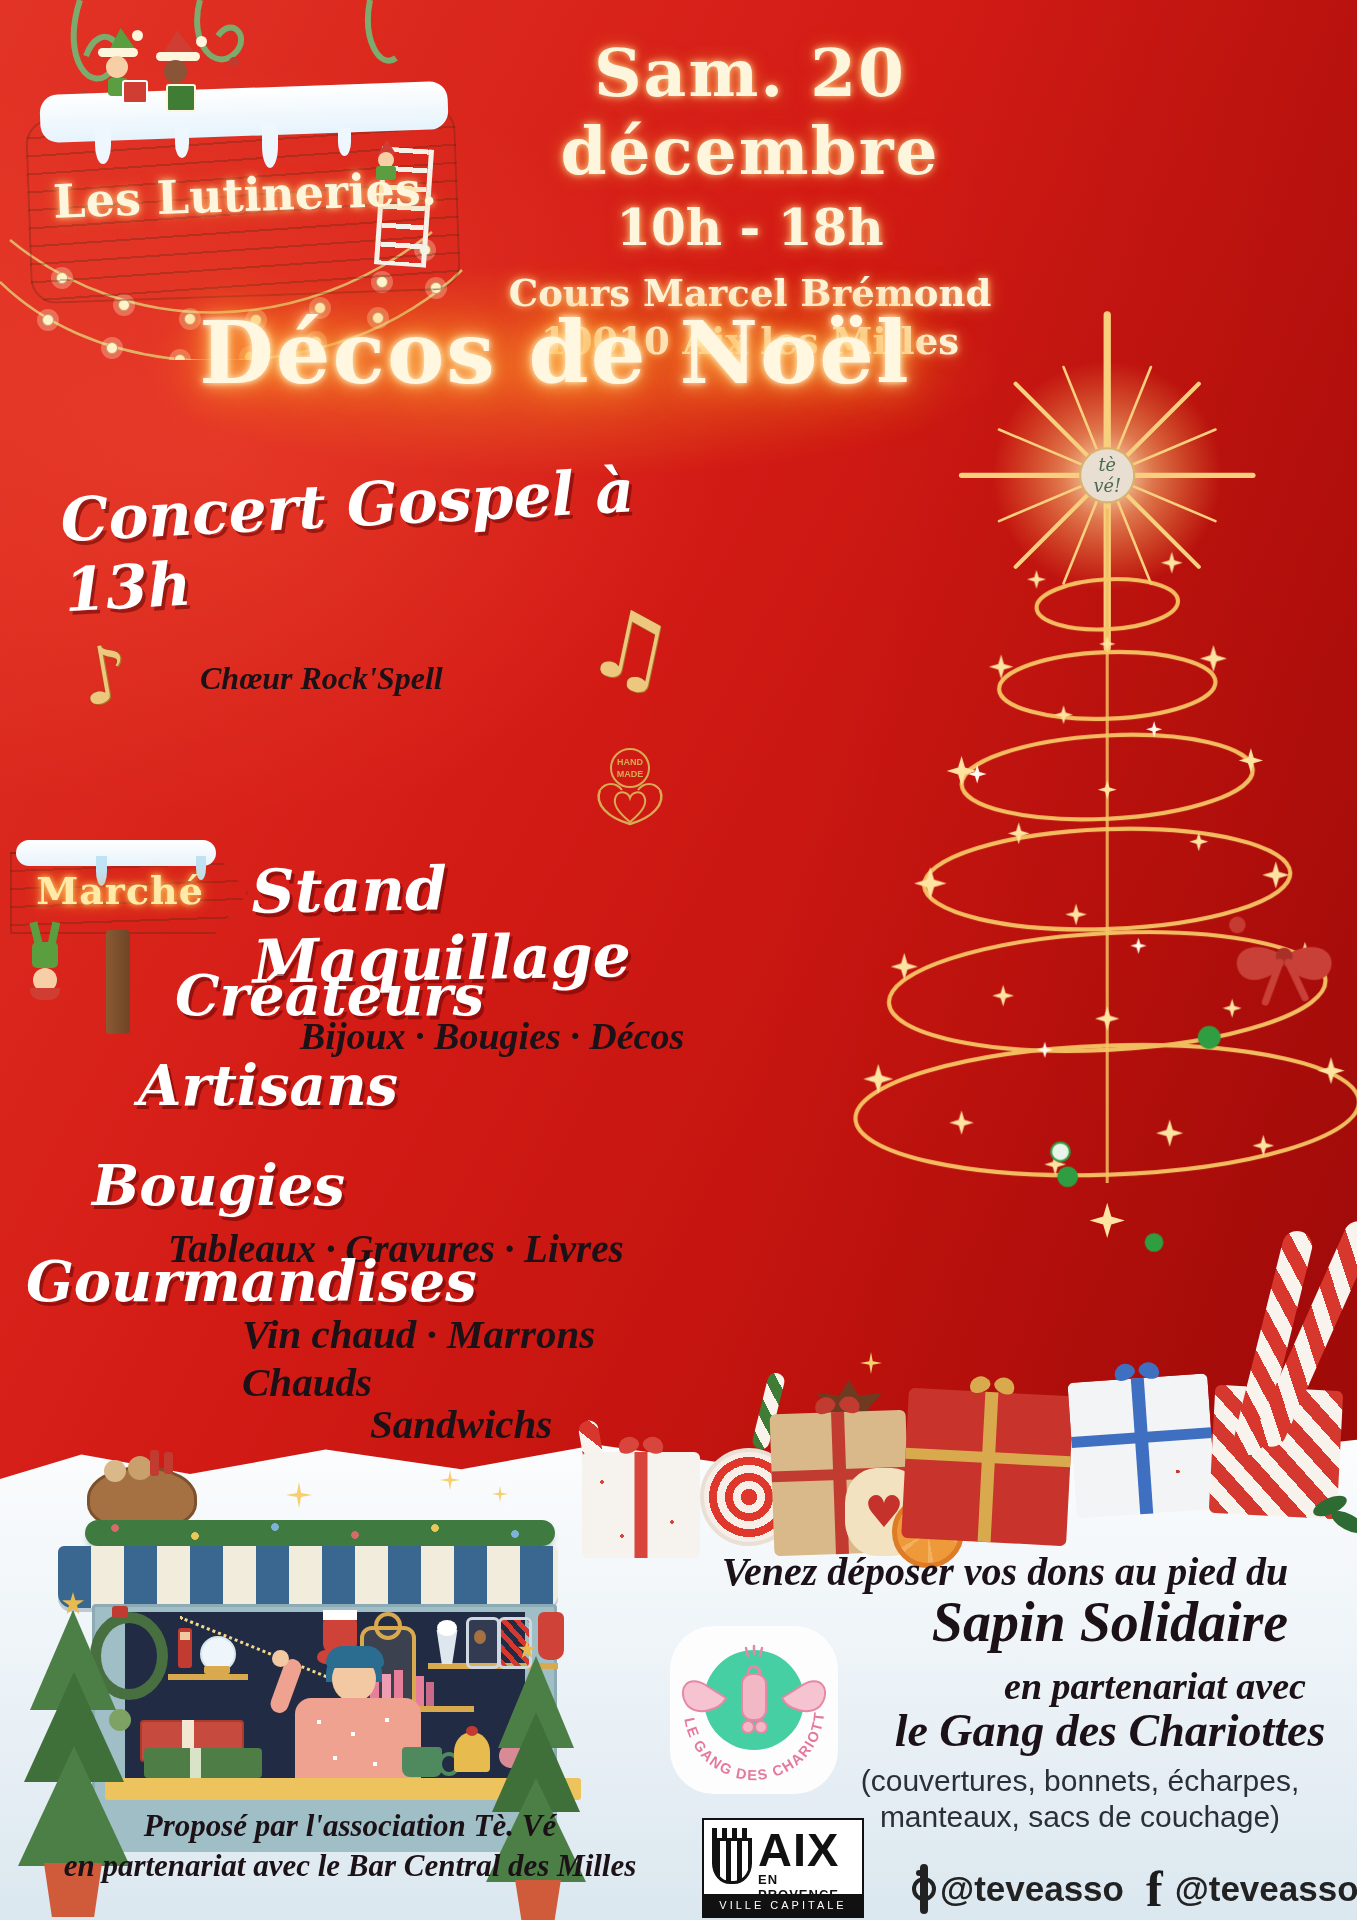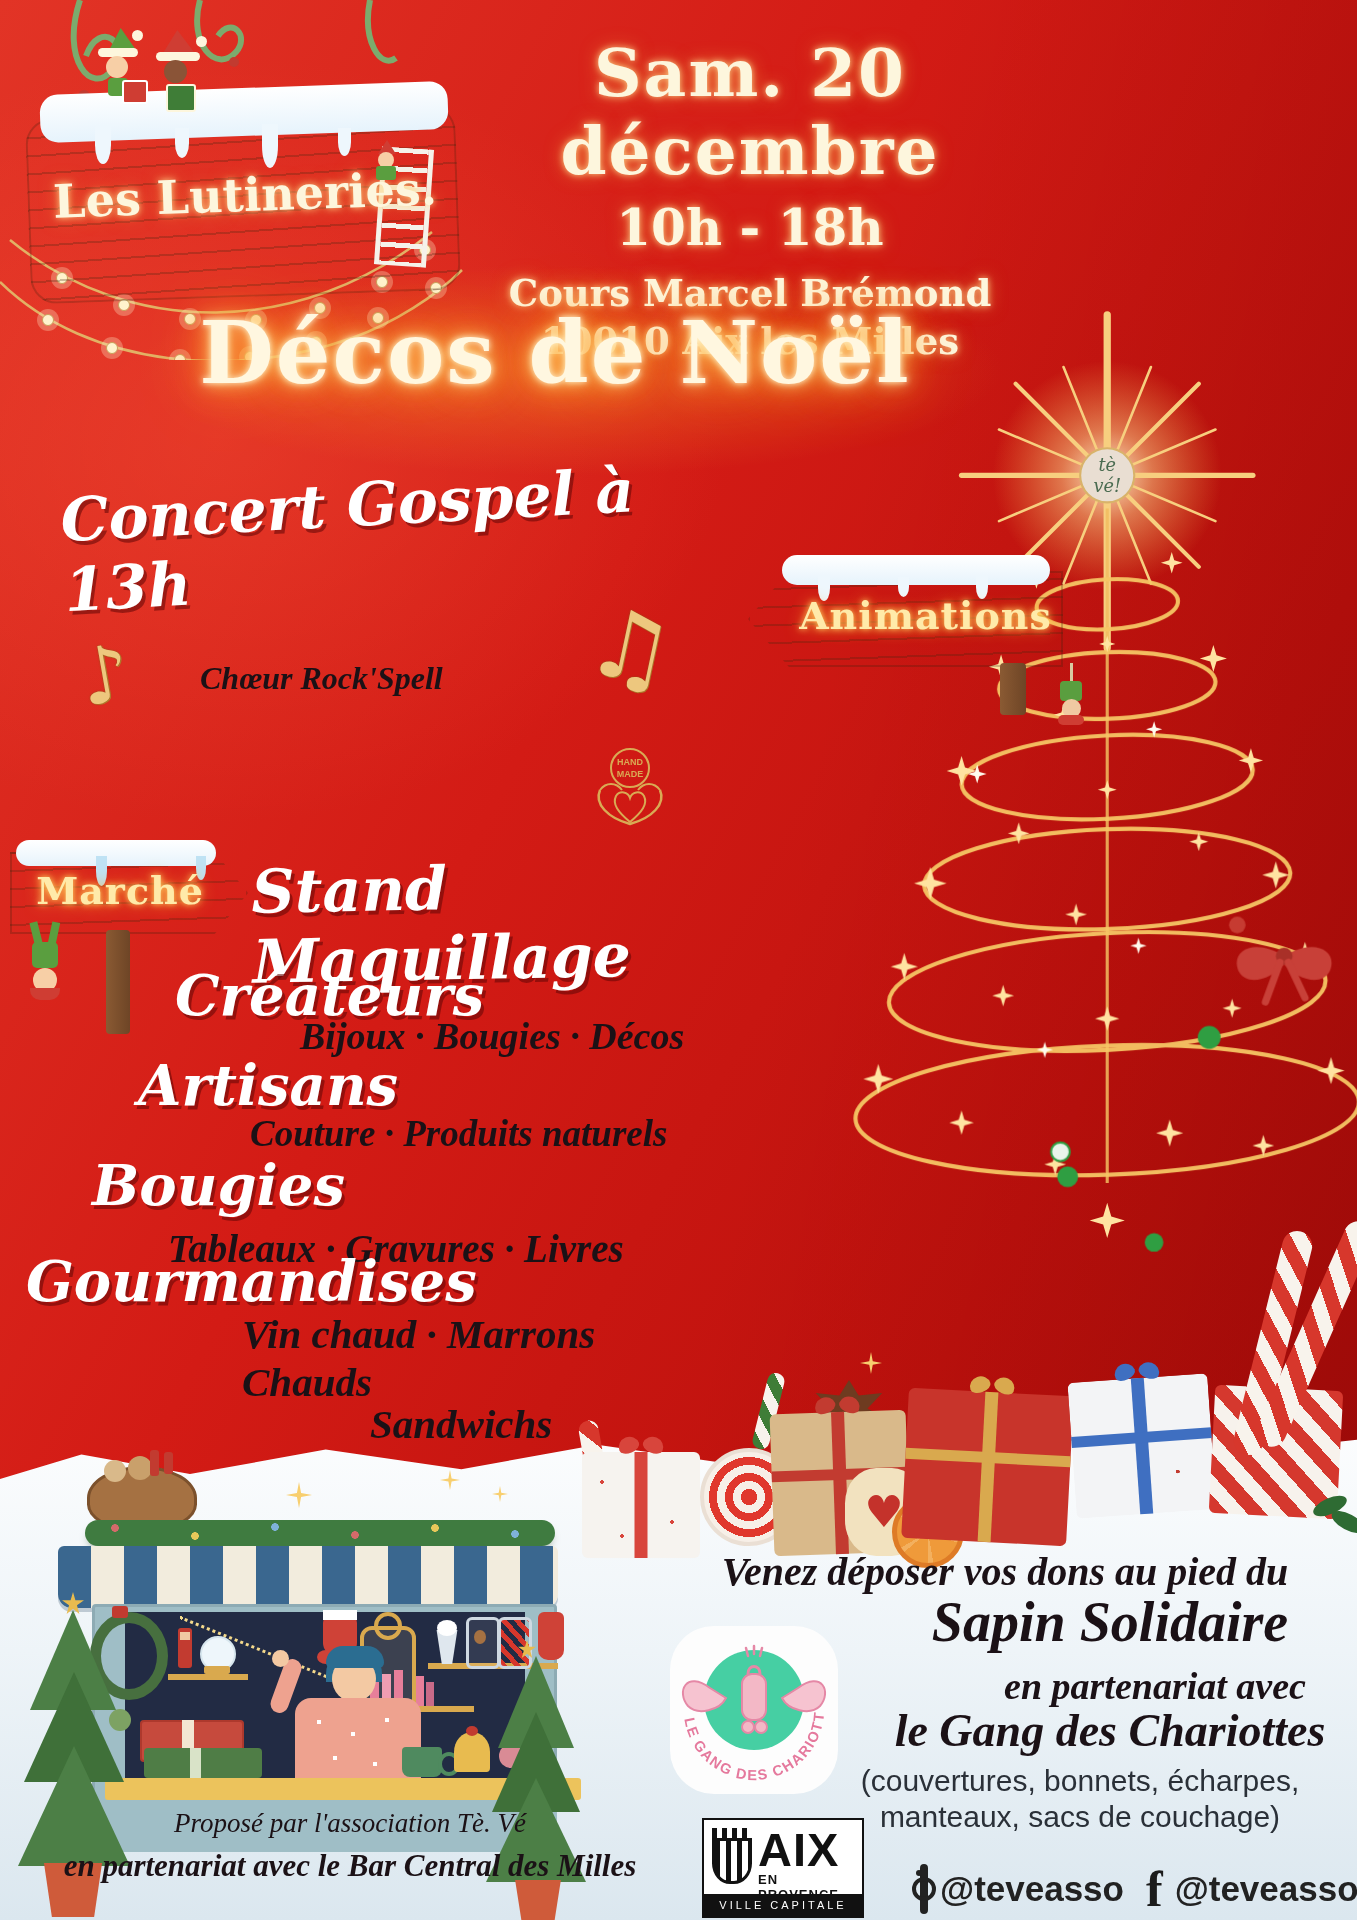--- a/index.html
+++ b/index.html
@@ -192,35 +192,20 @@
     <div class="cream" style="font-size:37px;font-weight:bold;margin-top:4px">10010 Aix les Milles</div>
   </div>
 
   <div class="abs center big-glow" style="left:80px;top:302px;width:950px;font-size:86px;z-index:3">Décos de Noël</div>
 
   <div class="abs script-white" style="left:62px;top:468px;width:660px;font-size:60px;transform:rotate(-3deg);z-index:3">Concert Gospel à 13h</div>
   <div class="abs note" style="left:80px;top:630px;font-size:78px;transform:rotate(-10deg)">♪</div>
   <div class="abs script-black" style="left:200px;top:660px;width:380px;font-size:32px;text-shadow:none;z-index:3">Chœur Rock'Spell</div>
   <div class="abs note" style="left:588px;top:592px;font-size:95px;transform:rotate(12deg)">♫</div>
 
-  <div class="abs anim-sign">
-    <div class="abs wood grain anim-board"></div>
-    <div class="abs snowcap anim-snow"></div>
-    <span class="drip" style="left:70px;top:30px;width:12px;height:26px"></span>
-    <span class="drip" style="left:150px;top:32px;width:11px;height:20px"></span>
-    <span class="drip" style="left:228px;top:30px;width:12px;height:24px"></span>
-    <div class="abs center gold-sign anim-text">Animations</div>
-    <div class="abs pole" style="left:252px;top:118px;width:26px;height:52px"></div>
-    <div class="abs elf" style="left:306px;top:118px;width:40px;height:70px">
-      <i style="left:16px;top:0;width:3px;height:22px;background:#d9c9a0"></i>
-      <i style="left:6px;top:18px;width:22px;height:20px;background:#5a9e3f;border-radius:4px"></i>
-      <i style="left:8px;top:36px;width:19px;height:19px;background:#f0c9a2;border-radius:50%"></i>
-      <i style="left:4px;top:52px;width:26px;height:10px;background:#cf3d33;border-radius:5px"></i>
-    </div>
-  </div>
 
   <svg class="abs" style="left:795px;top:300px;z-index:2" width="562" height="1000" viewBox="0 0 540 960">
     <defs>
       <radialGradient id="starGlow">
         <stop offset="0" stop-color="#fff8dd" stop-opacity=".95"></stop>
         <stop offset=".4" stop-color="#ffd98a" stop-opacity=".5"></stop>
         <stop offset="1" stop-color="#ffbf4d" stop-opacity="0"></stop>
       </radialGradient>
       <path id="sp4" d="M0 -13 L3 -3 L13 0 L3 3 L0 13 L-3 3 L-13 0 L-3 -3 Z"></path>
     </defs>
@@ -318,21 +303,20 @@
     <text x="42" y="33" text-anchor="middle" font-size="9" font-weight="bold" fill="#d9aa54" font-family="Liberation Sans,sans-serif">MADE</text>
     <path d="M12,46 C6,60 20,74 42,80 C64,74 78,60 72,46" fill="none" stroke="#d9aa54" stroke-width="2.5"></path>
     <path d="M12,46 C18,38 28,38 34,46 M72,46 C66,38 56,38 50,46" fill="none" stroke="#d9aa54" stroke-width="2"></path>
     <path d="M42,78 C30,68 24,60 28,52 C32,46 40,48 42,54 C44,48 52,46 56,52 C60,60 54,68 42,78 Z" fill="none" stroke="#d9aa54" stroke-width="2"></path>
   </svg>
 
   <div class="abs script-white" style="left:175px;top:962px;width:320px;font-size:56px;z-index:3">Créateurs</div>
   <div class="abs script-black" style="left:300px;top:1014px;width:420px;font-size:38px;z-index:3">Bijoux · Bougies · Décos</div>
 
   <div class="abs script-white" style="left:138px;top:1052px;width:300px;font-size:56px;z-index:3">Artisans</div>
-  <div class="abs script-black" style="left:250px;top:1112px;width:440px;font-size:37px;z-index:3">Couture · Produits naturels</div>
 
   <div class="abs script-white" style="left:92px;top:1152px;width:290px;font-size:56px;z-index:3">Bougies</div>
   <div class="abs script-black" style="left:168px;top:1226px;width:500px;font-size:39px;z-index:3">Tableaux · Gravures · Livres</div>
 
   <div class="abs script-white" style="left:26px;top:1248px;width:400px;font-size:56px;z-index:3">Gourmandises</div>
   <div class="abs script-black" style="left:242px;top:1310px;width:470px;font-size:41px;z-index:3">Vin chaud · Marrons Chauds</div>
   <div class="abs script-black" style="left:370px;top:1400px;width:260px;font-size:41px;z-index:3">Sandwichs</div>
 
   <div class="abs snow"></div>
 
@@ -444,21 +428,21 @@
     <i class="tree-tri" style="left:-12px;top:286px;width:112px;height:120px"></i>
     <i style="left:32px;top:132px;width:22px;height:22px;background:#e8bb4f;clip-path:polygon(50% 0,61% 38%,100% 38%,68% 60%,79% 100%,50% 76%,21% 100%,32% 60%,0 38%,39% 38%)"></i>
     <i style="left:10px;top:403px;width:66px;height:54px;background:#cf5b3a;clip-path:polygon(6% 0,94% 0,82% 100%,18% 100%)"></i>
     <i class="tree-tri" style="left:468px;top:196px;width:76px;height:92px"></i>
     <i class="tree-tri" style="left:462px;top:252px;width:88px;height:100px;background:#3f7039"></i>
     <i class="tree-tri" style="left:456px;top:318px;width:100px;height:104px"></i>
     <i style="left:488px;top:180px;width:18px;height:18px;background:#e8bb4f;clip-path:polygon(50% 0,61% 38%,100% 38%,68% 60%,79% 100%,50% 76%,21% 100%,32% 60%,0 38%,39% 38%)"></i>
     <i style="left:482px;top:420px;width:52px;height:40px;background:#cf5b3a;clip-path:polygon(6% 0,94% 0,82% 100%,18% 100%)"></i>
   </div>
 
-  <div class="abs center script-black" style="left:90px;top:1808px;width:520px;font-size:27px;font-weight:normal;z-index:7">Proposé par l'association Tè. Vé</div>
+  <div class="abs center script-black" style="left:90px;top:1808px;width:520px;font-size:31px;font-weight:bold;z-index:7">Proposé par l'association Tè. Vé</div>
   <div class="abs center script-black" style="left:40px;top:1848px;width:620px;font-size:31px;font-weight:bold;z-index:7">en partenariat avec le Bar Central des Milles</div>
 
   <div class="abs center script-black" style="left:660px;top:1548px;width:690px;font-size:40px;z-index:6">Venez déposer vos dons au pied du</div>
   <div class="abs center script-black" style="left:850px;top:1590px;width:520px;font-size:56px;font-weight:bold;z-index:6">Sapin Solidaire</div>
   <div class="abs center script-black" style="left:945px;top:1664px;width:420px;font-size:38px;z-index:6">en partenariat avec</div>
   <div class="abs center script-black" style="left:850px;top:1704px;width:520px;font-size:46px;font-weight:bold;z-index:6">le Gang des Chariottes</div>
   <div class="abs center sans" style="left:820px;top:1764px;width:520px;font-size:30px;color:#2a3038;z-index:6">(couvertures, bonnets, écharpes,</div>
   <div class="abs center sans" style="left:820px;top:1800px;width:520px;font-size:30px;color:#2a3038;z-index:6">manteaux, sacs de couchage)</div>
 
   <svg class="abs" style="left:668px;top:1624px;z-index:6" width="172" height="172" viewBox="0 0 172 172">

